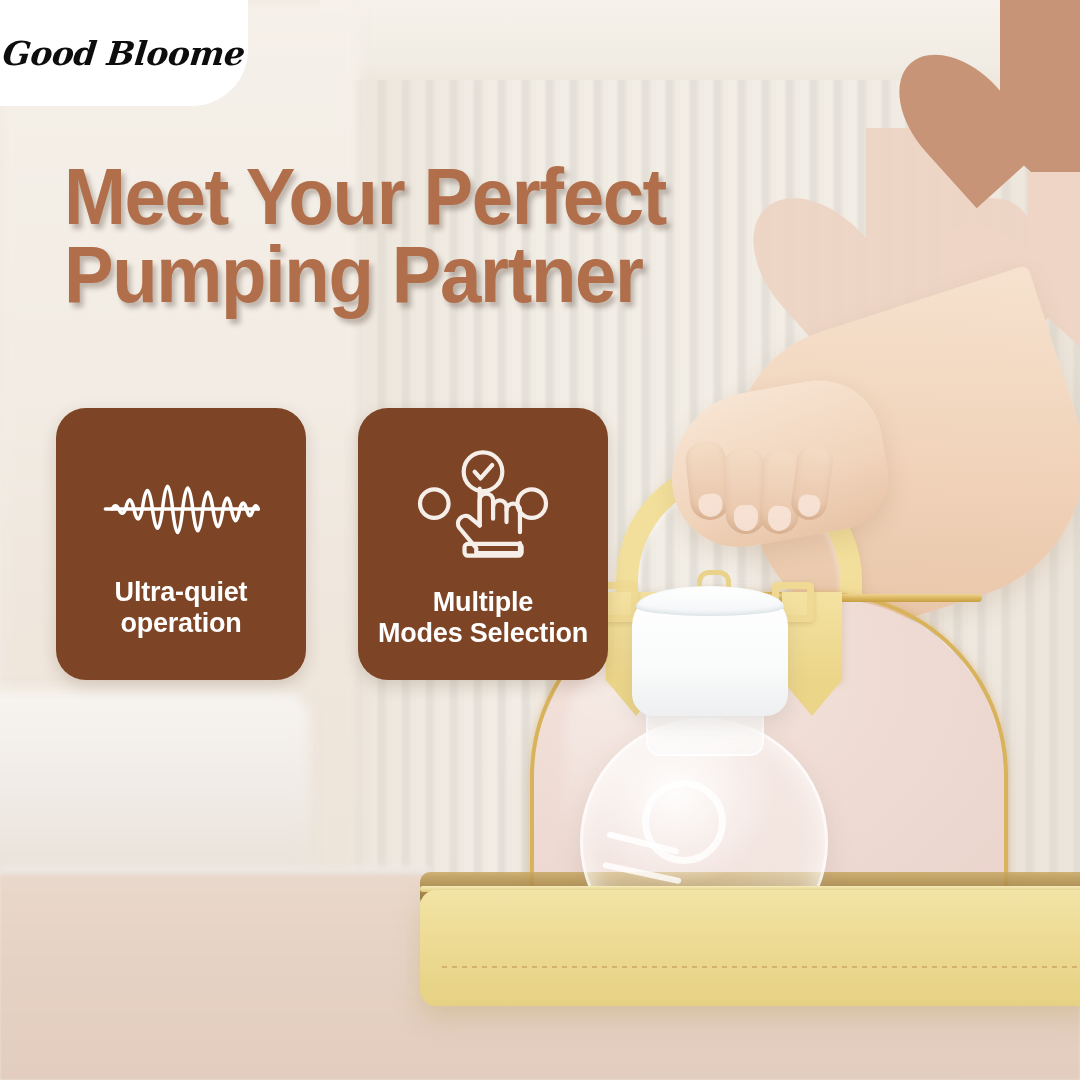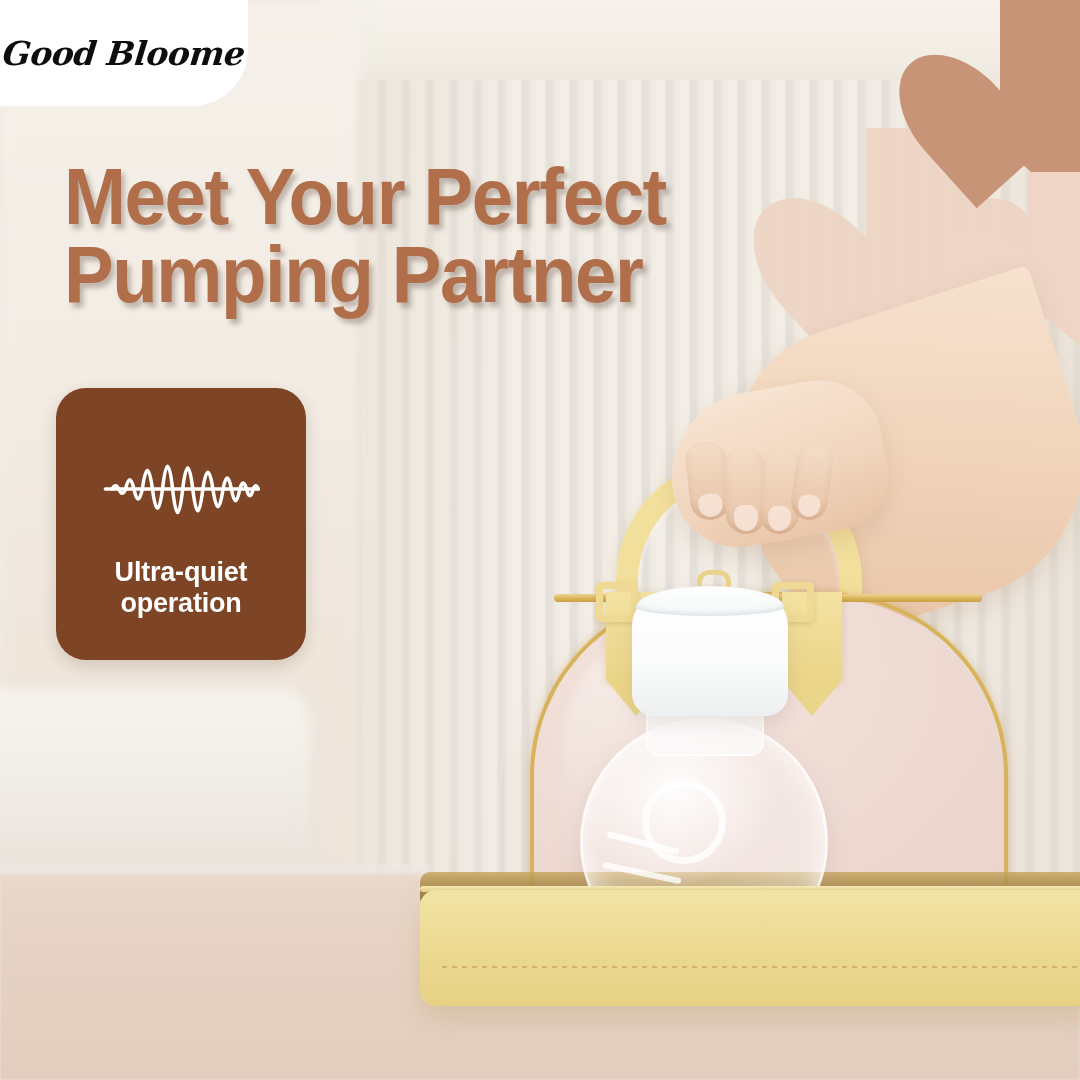--- a/index.html
+++ b/index.html
@@ -280,21 +280,21 @@
     line-height:.98;
     letter-spacing:-1.5px;
     text-shadow:4px 5px 5px rgba(90,70,60,.34);
     transform:scaleX(.93);
     transform-origin:left top;
   }
   .headline .l { display:block; white-space:nowrap; }
 
   
   .cards {
-    position:absolute; left:56px; top:388px; z-index:5;
+    position:absolute; left:56px; top:408px; z-index:5;
     display:grid;
     grid-template-columns:250px 250px;
     grid-template-rows:272px 272px;
     gap:44px 52px;
   }
   .card {
     background:#7D4526;
     border-radius:30px;
     display:flex; flex-direction:column;
     align-items:center; justify-content:center;
@@ -406,16 +406,34 @@
                    q6 -44 12 0 q6 46 12 0 q6 -54 12 0 q6 56 12 0
                    q6 -50 12 0 q6 52 12 0 q6 -40 12 0 q6 42 12 0
                    q5 -26 10 0 q5 28 10 0 q4 -14 8 0 q4 16 8 0 q3 -8 6 0"></path>
         </svg>
       </span>
       <span class="card-label">Ultra-quiet
 operation</span>
     </div>
 
 
+    <div class="card card-r2">
+      <span class="card-icon">
+        <svg viewBox="0 0 200 140" fill="none" stroke="#F6EFE9" stroke-width="5" stroke-linecap="round" stroke-linejoin="round">
+          <circle cx="100" cy="28" r="23"></circle>
+          <path d="M90 28 l7 8 l14 -16"></path>
+          <circle cx="42" cy="66" r="17"></circle>
+          <circle cx="158" cy="66" r="17"></circle>
+          <path d="M96 48 v44"></path>
+          <path d="M96 92 V62 a8 8 0 0 1 16 0 v22"></path>
+          <path d="M112 70 a8 8 0 0 1 16 0 v18"></path>
+          <path d="M128 74 a8 8 0 0 1 16 0 v26"></path>
+          <path d="M96 92 l-12 -10 a9 9 0 0 0 -12 13 l20 24 v6 h52 v-12"></path>
+          <rect x="78" y="114" width="68" height="14" rx="4"></rect>
+        </svg>
+      </span>
+      <span class="card-label">Multiple
+Modes Selection</span>
+    </div>
 
 
   </div>
 </div>
 
 </body></html>

